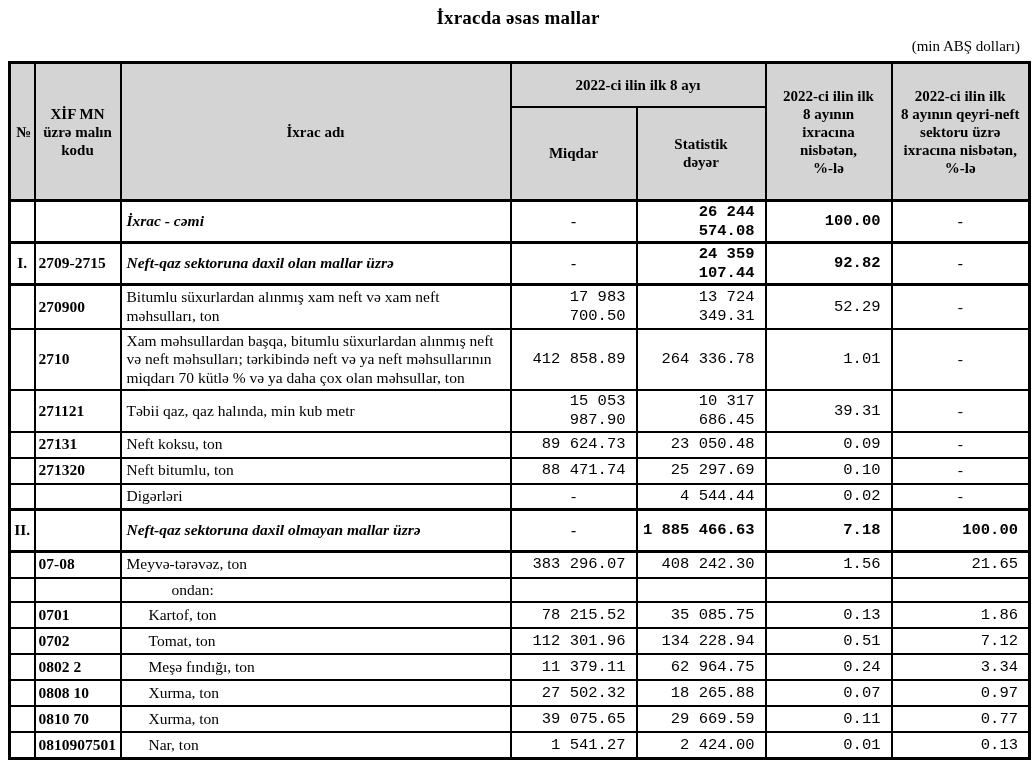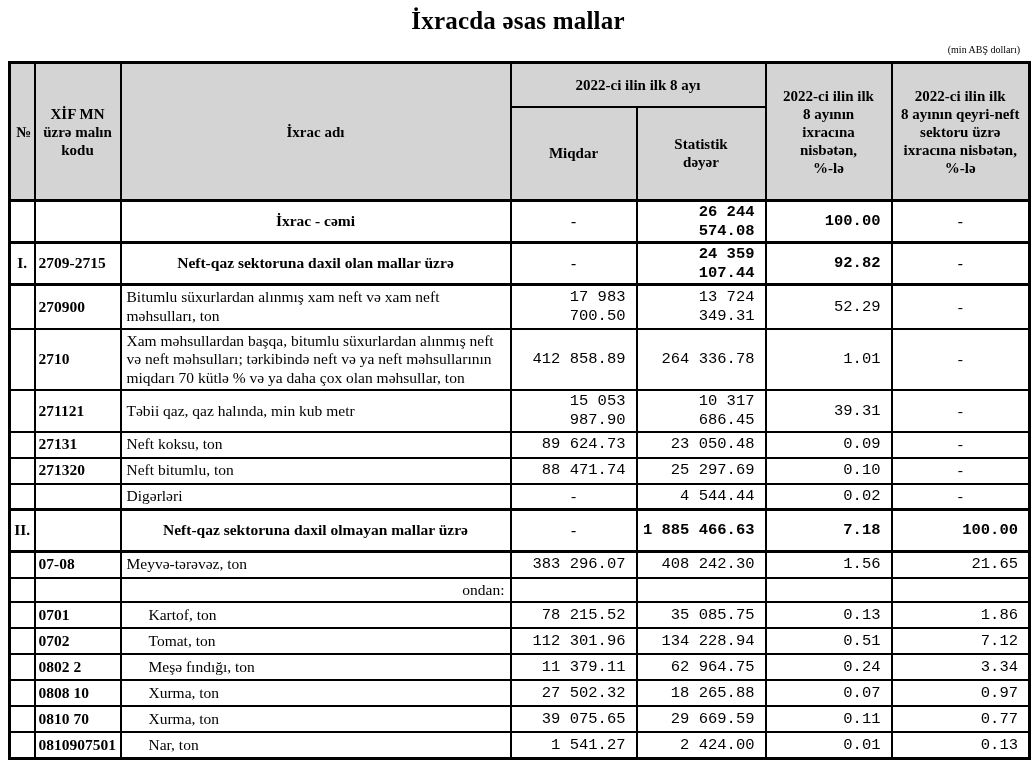--- a/index.html
+++ b/index.html
@@ -6,30 +6,30 @@
   html, body {
     width: 1036px; height: 765px;
     background: #ffffff;
     overflow: hidden;
     font-family: "Liberation Serif", "DejaVu Serif", serif;
     color: #000;
   }
   .page-title {
     padding-top: 7px;
     text-align: center;
-    font-size: 25px;
+    font-size: 19px;
     font-weight: bold;
     letter-spacing: 0.2px;
   }
   .unit-note {
     text-align: right;
     padding-right: 16px;
     margin-top: 9px;
     margin-bottom: 6px;
-    font-size: 10px;
+    font-size: 15px;
   }
   table.main {
     width: 1020px;
     margin: 0 8px;
     border-collapse: collapse;
     table-layout: fixed;
     border: 3px solid #000;
   }
   th, td {
     border: 2px solid #000;
@@ -57,23 +57,23 @@
   td.c-name { text-align: left;  padding: 2px 5px; }
   td.c-num  { text-align: right; padding: 1px 10px 1px 2px; font-family: Liberation Mono, monospace; }
   td.dash   { text-align: center; padding: 1px 2px; }
   
   tr.k-total td, tr.k-section td {
     font-weight: bold;
     height: 42px;
     border-top-width: 3px;
     border-bottom-width: 3px;
   }
-  tr.k-total td.c-name, tr.k-section td.c-name { text-align: center; }
+  tr.k-total td.c-name, tr.k-section td.c-name { text-align: left; font-style: italic; }
   tr.k-item td, tr.k-indent td { height: 26px; }
-  tr.k-sub td { height: 20px; text-align: right; }
+  tr.k-sub td { height: 20px; }
   tr.k-indent td.c-name { padding-left: 27px; }
   tr.k-sub td.c-name { padding-left: 50px; }
 </style>
 </head>
 <body>
 
 <div class="page-title">İxracda əsas mallar</div>
 <div class="unit-note">(min ABŞ dolları)</div>
 
 <table class="main">

